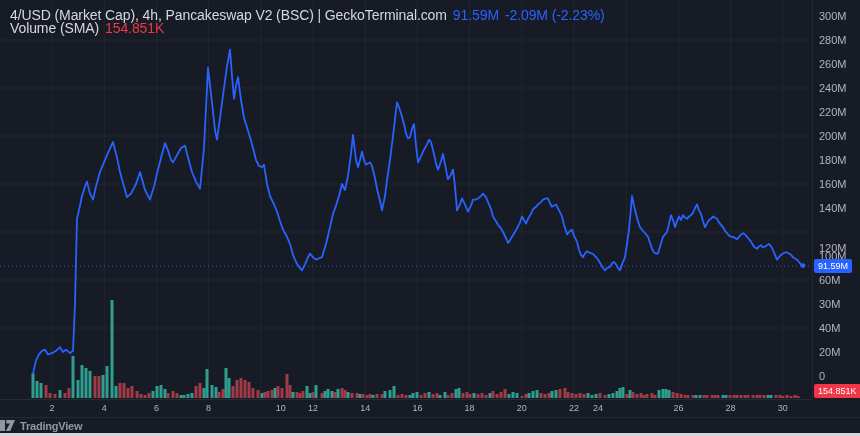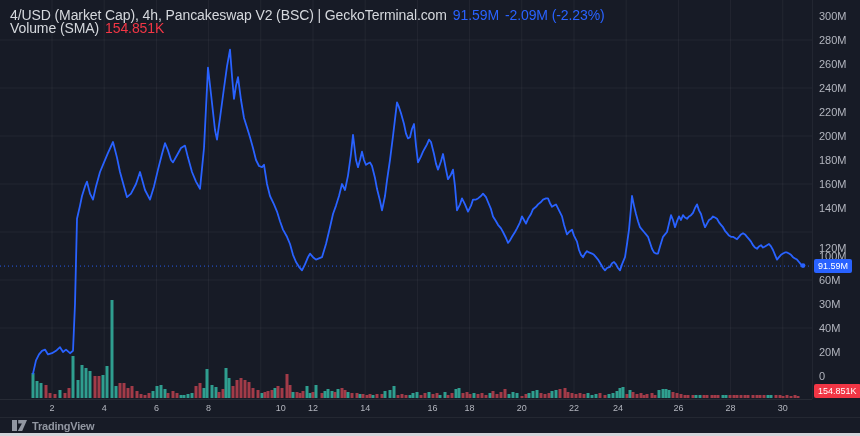--- a/index.html
+++ b/index.html
@@ -33,21 +33,21 @@
     position:absolute;left:0;top:399px;width:812px;height:18px;z-index:4;
     border-top:1px solid rgba(255,255,255,0.07);
   }
   .time-axis .tick{
     position:absolute;top:0;transform:translateX(-50%);
     font-size:9px;color:#b2b5be;line-height:17px;
   }
   .tv-row{
     position:absolute;left:0;top:417px;width:860px;height:16px;z-index:4;
     border-top:1px solid rgba(255,255,255,0.06);
-    display:flex;align-items:center;padding-left:12px;box-sizing:border-box;gap:5px;
+    display:flex;align-items:center;padding-left:0;box-sizing:border-box;gap:5px;
   }
   .tv-text{font-size:11px;font-weight:700;color:#9196a1;letter-spacing:-0.2px;}
   .bottom-strip{
     position:absolute;left:0;top:433px;width:860px;height:3px;background:#d2d4d9;z-index:7;
   }
 </style>
 </head>
 <body>
 
 <div class="root">
@@ -315,25 +315,25 @@
     </div>
 
   <div class="time-axis" id="time-axis">
       <div class="tick" style="left: 52px;">2</div>
       <div class="tick" style="left: 104.2px;">4</div>
       <div class="tick" style="left: 156.4px;">6</div>
       <div class="tick" style="left: 208.6px;">8</div>
       <div class="tick" style="left: 260.8px; margin-left: 20px;">10</div>
       <div class="tick" style="left: 313px;">12</div>
       <div class="tick" style="left: 365.2px;">14</div>
-      <div class="tick" style="left: 417.4px; margin-left: 15px;">16</div>
+      <div class="tick" style="left: 417.4px;">16</div>
       <div class="tick" style="left: 469.6px;">18</div>
       <div class="tick" style="left: 521.8px;">20</div>
       <div class="tick" style="left: 574px; text-align: right;">22</div>
-      <div class="tick" style="left: 618px;">24</div>
+      <div class="tick" style="left: 598px;">24</div>
       <div class="tick" style="left: 678.4px;">26</div>
       <div class="tick" style="left: 730.6px;">28</div>
       <div class="tick" style="left: 782.8px;">30</div>
     </div>
 
   <div class="tv-row">
     <span style="display:inline-flex;">
       <svg width="15" height="11" viewBox="0 0 15 11">
         <rect x="0" y="0" width="5" height="11" fill="#9196a1"></rect>
         <path d="M6.2 0 H15 L10.2 11 H5.8 L9.9 3.4 H6.2 Z" fill="#9196a1"></path>

